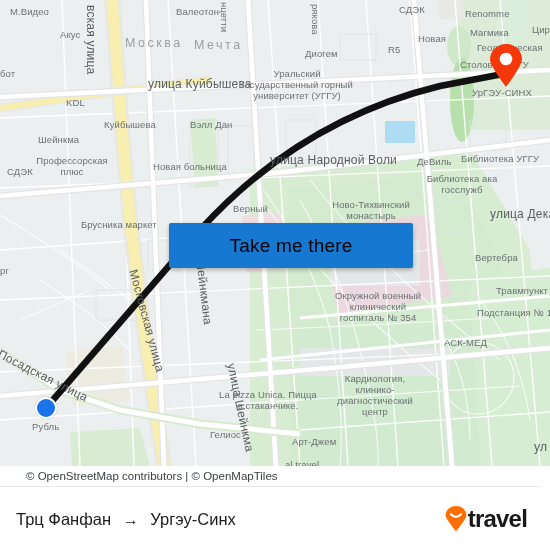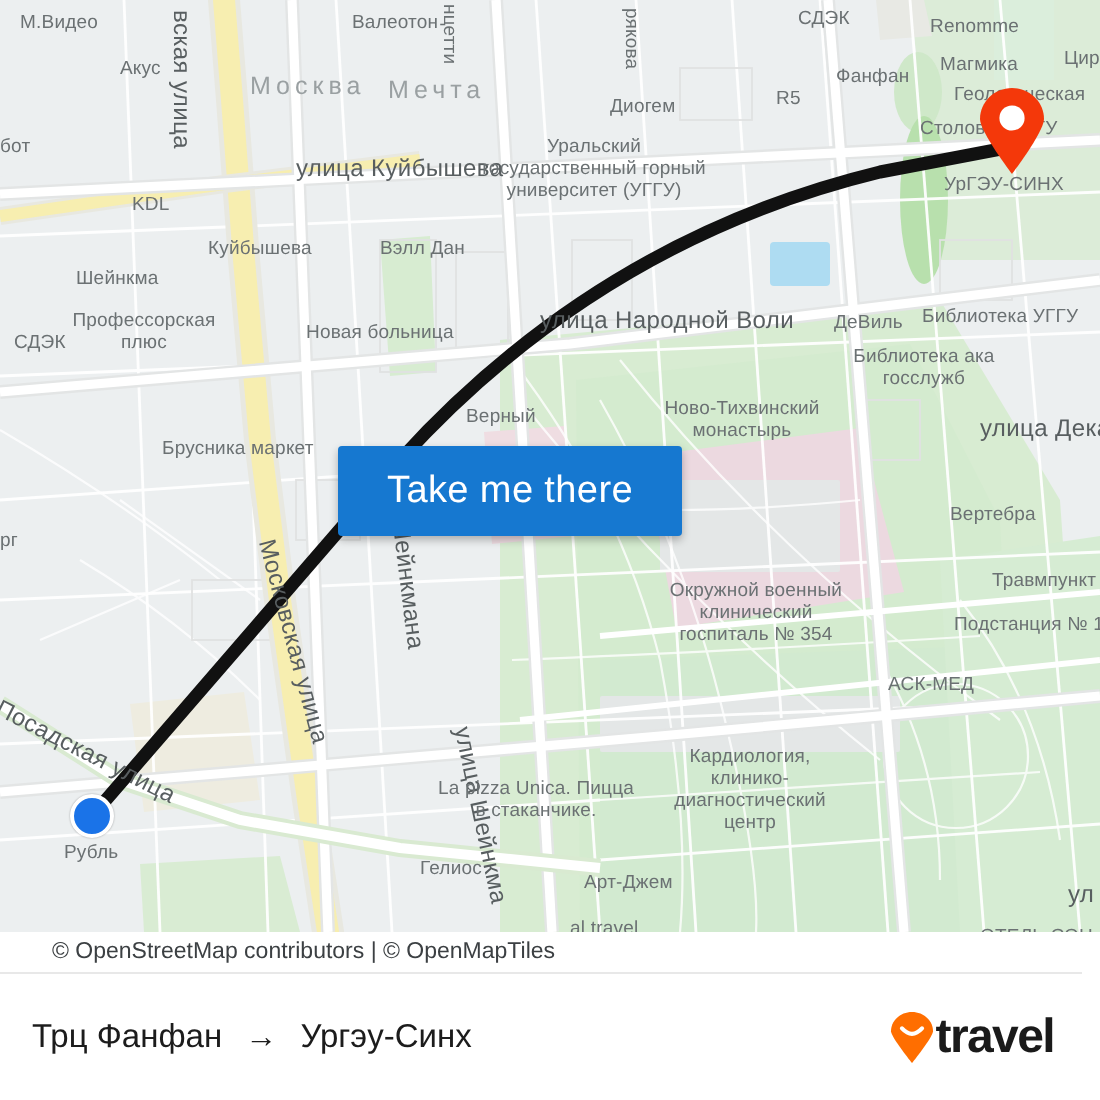--- a/index.html
+++ b/index.html
@@ -71,24 +71,24 @@
     position: absolute;
     left: 489px; top: 44px;
     width: 34px; height: 44px;
   }
 
   
   #take-me-there {
     position: absolute;
     left: 169px;
     top: 223px;
-    width: 172px;
+    width: 244px;
     height: 45px;
     background: #1678d0;
-    color: #ffffff;
+    color: #000000;
     border: none;
     border-radius: 2px;
     font-size: 19px;
     font-family: "Liberation Sans", sans-serif;
     cursor: pointer;
     box-shadow: 0 2px 4px rgba(0,0,0,0.28);
     letter-spacing: 0.2px;
   }
 
   
@@ -276,21 +276,21 @@
     </svg>
 
     <div id="labels-layer">
         <div class="maplabel" style="left: 10px; top: 6px;">М.Видео</div>
         <div class="maplabel" style="left: 60px; top: 29px;">Акус</div>
         <div class="maplabel" style="left: 176px; top: 6px;">Валеотон</div>
         <div class="maplabel" style="left: 399px; top: 4px;">СДЭК</div>
         <div class="maplabel" style="left: 465px; top: 8px;">Renomme</div>
         <div class="maplabel" style="left: 532px; top: 24px;">Цирк</div>
         <div class="maplabel" style="left: 470px; top: 27px;">Магмика</div>
-        <div class="maplabel" style="left: 418px; top: 33px;">Фанфан</div>
+        <div class="maplabel" style="left: 418px; top: 33px;">Новая</div>
         <div class="maplabel" style="left: 388px; top: 44px;">R5</div>
         <div class="maplabel" style="left: 477px; top: 42px;">Геологическая</div>
         <div class="maplabel" style="left: 460px; top: 59px;">Столовая УГГУ</div>
         <div class="maplabel" style="left: 305px; top: 48px;">Диогем</div>
         <div class="maplabel" style="left: 0px; top: 68px;">бот</div>
         <div class="maplabel" style="left: 66px; top: 97px;">KDL</div>
         <div class="maplabel" style="left: 104px; top: 119px;">Куйбышева</div>
         <div class="maplabel" style="left: 190px; top: 119px;">Вэлл Дан</div>
         <div class="maplabel" style="left: 38px; top: 134px;">Шейнкма</div>
         <div class="maplabel" style="left: 7px; top: 166px;">СДЭК</div>

